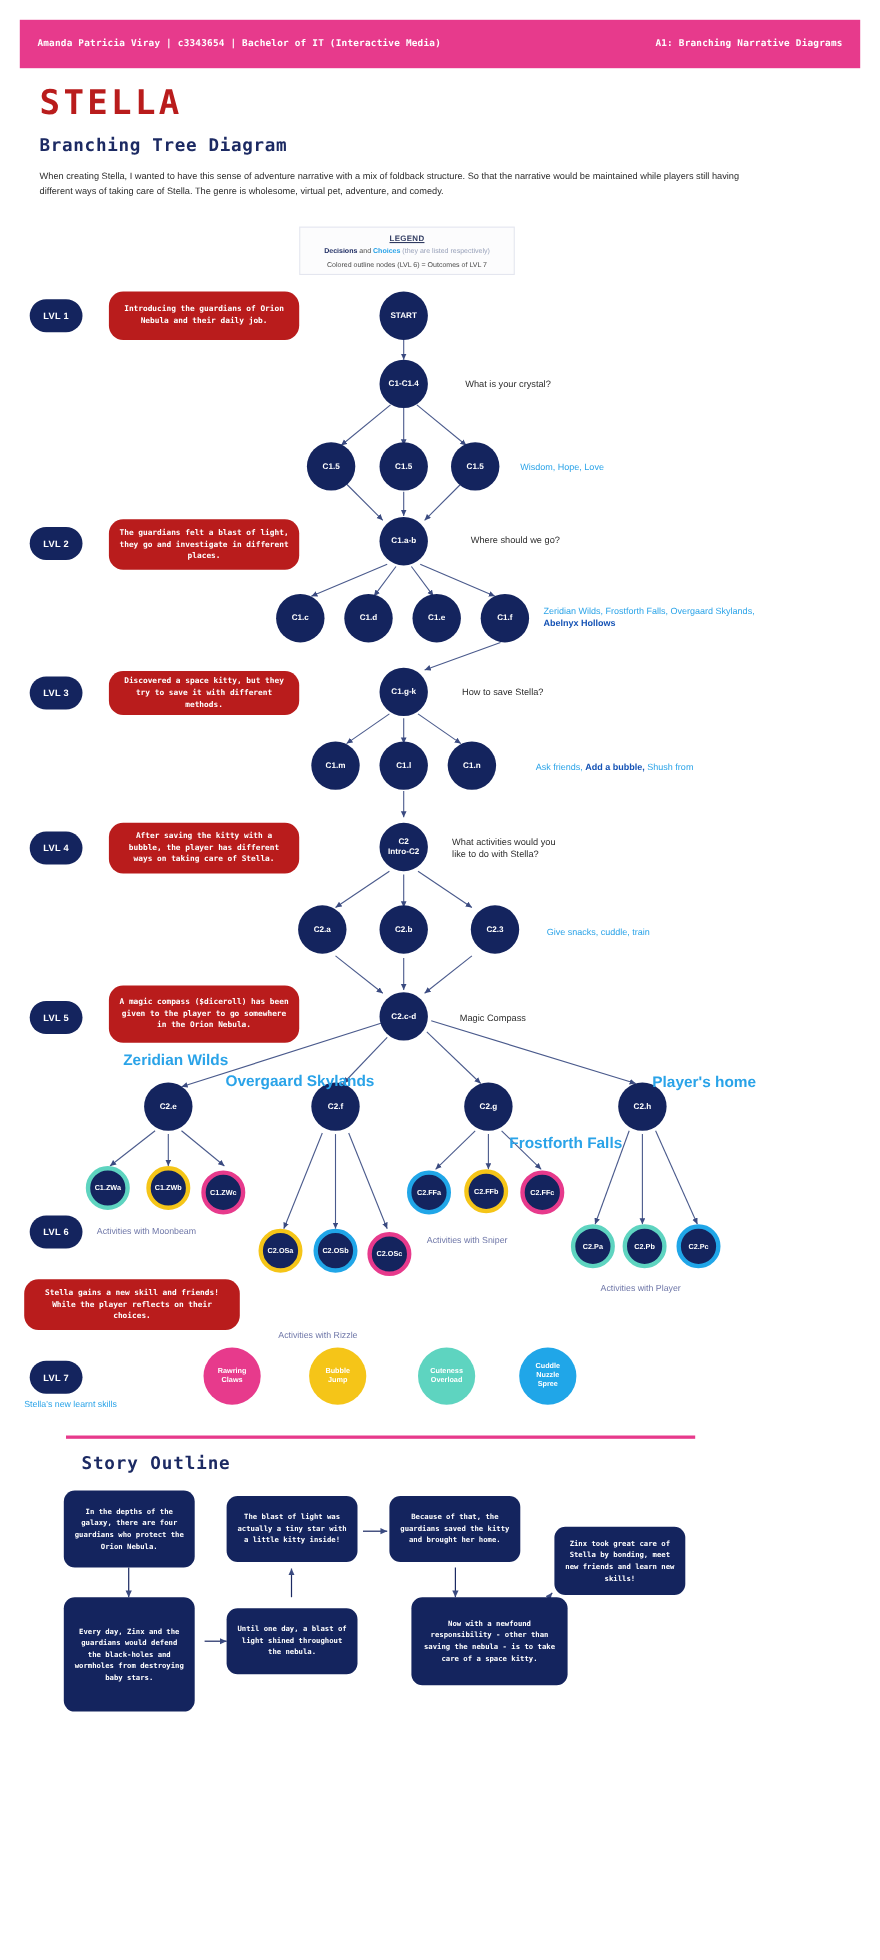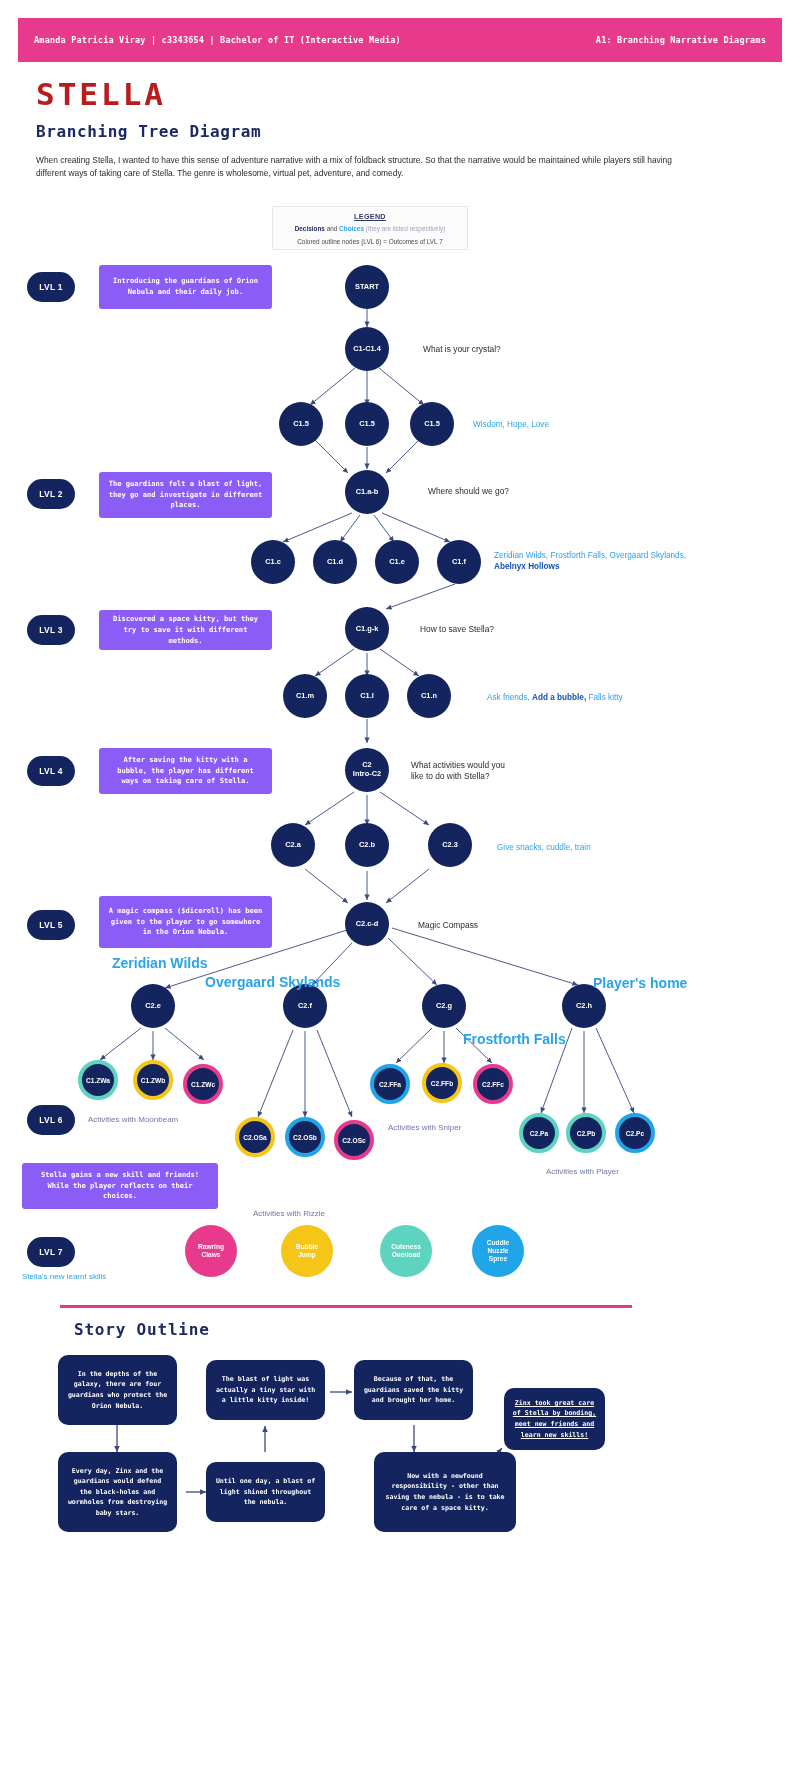--- a/index.html
+++ b/index.html
@@ -69,21 +69,21 @@
   .node.small { width:44px; height:44px; }
 
   .lvl-pill {
     position:absolute; width:48px; height:30px; border-radius:15px;
     background:#14245e; color:#fff; display:flex;
     align-items:center; justify-content:center;
     font-size:8.4px; font-weight:700; letter-spacing:0.3px;
   }
 
   .desc-box {
-    position:absolute; background:#8b5cf6; border-radius:3px;
+    position:absolute; background:#b91c1c; border-radius:13px;
     color:#ffffff; display:flex; align-items:center; justify-content:center;
     text-align:center; padding:6px 9px;
     font-family:"DejaVu Sans Mono", monospace;
     font-size:7.1px; font-weight:700; line-height:1.55;
   }
 
   .q-label {
     position:absolute; font-size:8.4px; color:#2b2b2b; line-height:1.35;
     font-family:"Liberation Sans", sans-serif;
   }
@@ -290,21 +290,21 @@
 <div class="choice-label" style="left:494px; top:550px; width:200px;">
   <span>Zeridian Wilds, Frostforth Falls, Overgaard</span>
   <span>Skylands,</span>
   <b>Abelnyx Hollows</b>
 </div>
 
 <div class="q-label" style="left:420px; top:624px;">How to save Stella?</div>
 <div class="choice-label" style="left:487px; top:692px; width:190px;">
   <span>Ask friends,</span>
   <b>Add a bubble,</b>
-  <span>Falls kitty</span>
+  <span>Shush from</span>
 </div>
 
 <div class="q-label" style="left:411px; top:760px;">
   <div>What activities would you</div>
   <div>like to do with Stella?</div>
 </div>
 <div class="choice-label" style="left:497px; top:842px;">Give snacks, cuddle, train</div>
 
 <div class="q-label" style="left:418px; top:920px;">Magic Compass</div>
 
@@ -362,16 +362,16 @@
     <line x1="265" y1="1452" x2="265" y2="1426"></line>
     <line x1="330" y1="1392" x2="352" y2="1392"></line>
     <line x1="414" y1="1425" x2="414" y2="1452"></line>
     <line x1="478" y1="1478" x2="502" y2="1448"></line>
   </g>
 </svg>
 
 <div class="story-box" style="left:58px;  top:1355px; width:119px; height:70px;">In the depths of the galaxy, there are four guardians who protect the Orion Nebula.</div>
 <div class="story-box" style="left:206px; top:1360px; width:119px; height:60px;">The blast of light was actually a tiny star with a little kitty inside!</div>
 <div class="story-box" style="left:354px; top:1360px; width:119px; height:60px;">Because of that, the guardians saved the kitty and brought her home.</div>
-<div class="story-box" style="left:504px; top:1388px; width:101px; height:62px;text-decoration:underline;">Zinx took great care of Stella by bonding, meet new friends and learn new skills!</div>
-<div class="story-box" style="left:58px;  top:1452px; width:119px; height:80px;">Every day, Zinx and the guardians would defend the black-holes and wormholes from destroying baby stars.</div>
+<div class="story-box" style="left:504px; top:1388px; width:119px; height:62px;">Zinx took great care of Stella by bonding, meet new friends and learn new skills!</div>
+<div class="story-box" style="left:58px;  top:1452px; width:119px; height:104px;">Every day, Zinx and the guardians would defend the black-holes and wormholes from destroying baby stars.</div>
 <div class="story-box" style="left:206px; top:1462px; width:119px; height:60px;">Until one day, a blast of light shined throughout the nebula.</div>
 <div class="story-box" style="left:354px; top:1452px; width:142px; height:80px;margin-left:20px;">Now with a newfound responsibility - other than saving the nebula - is to take care of a space kitty.</div>
 
 </body></html>

